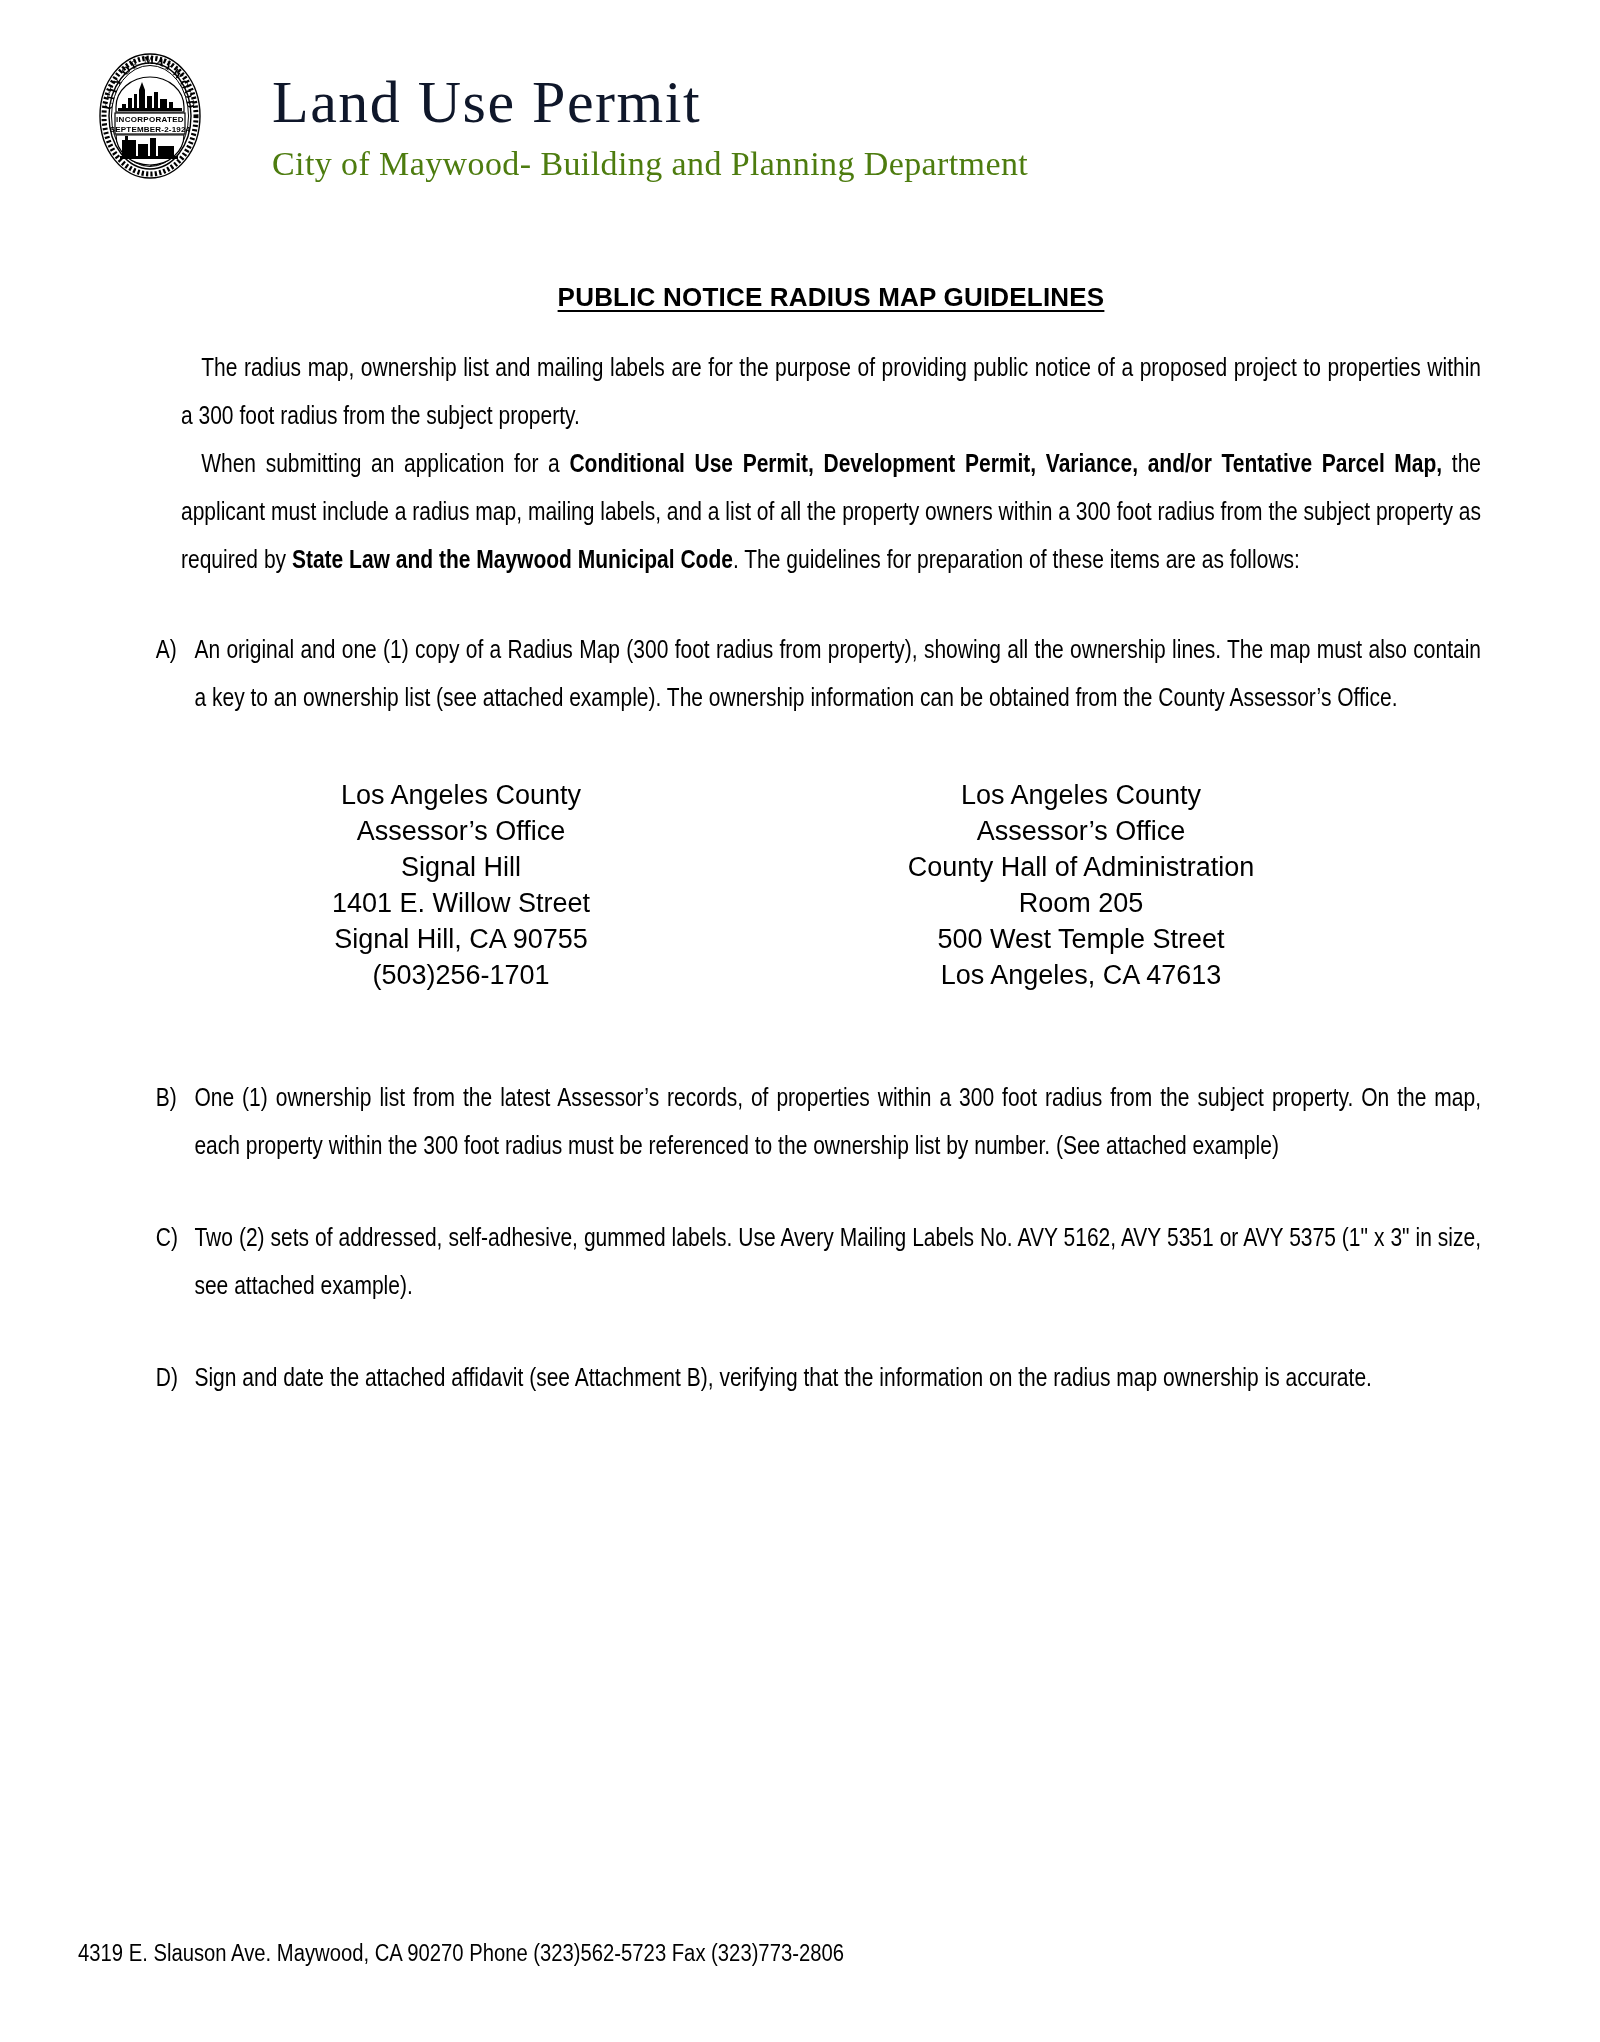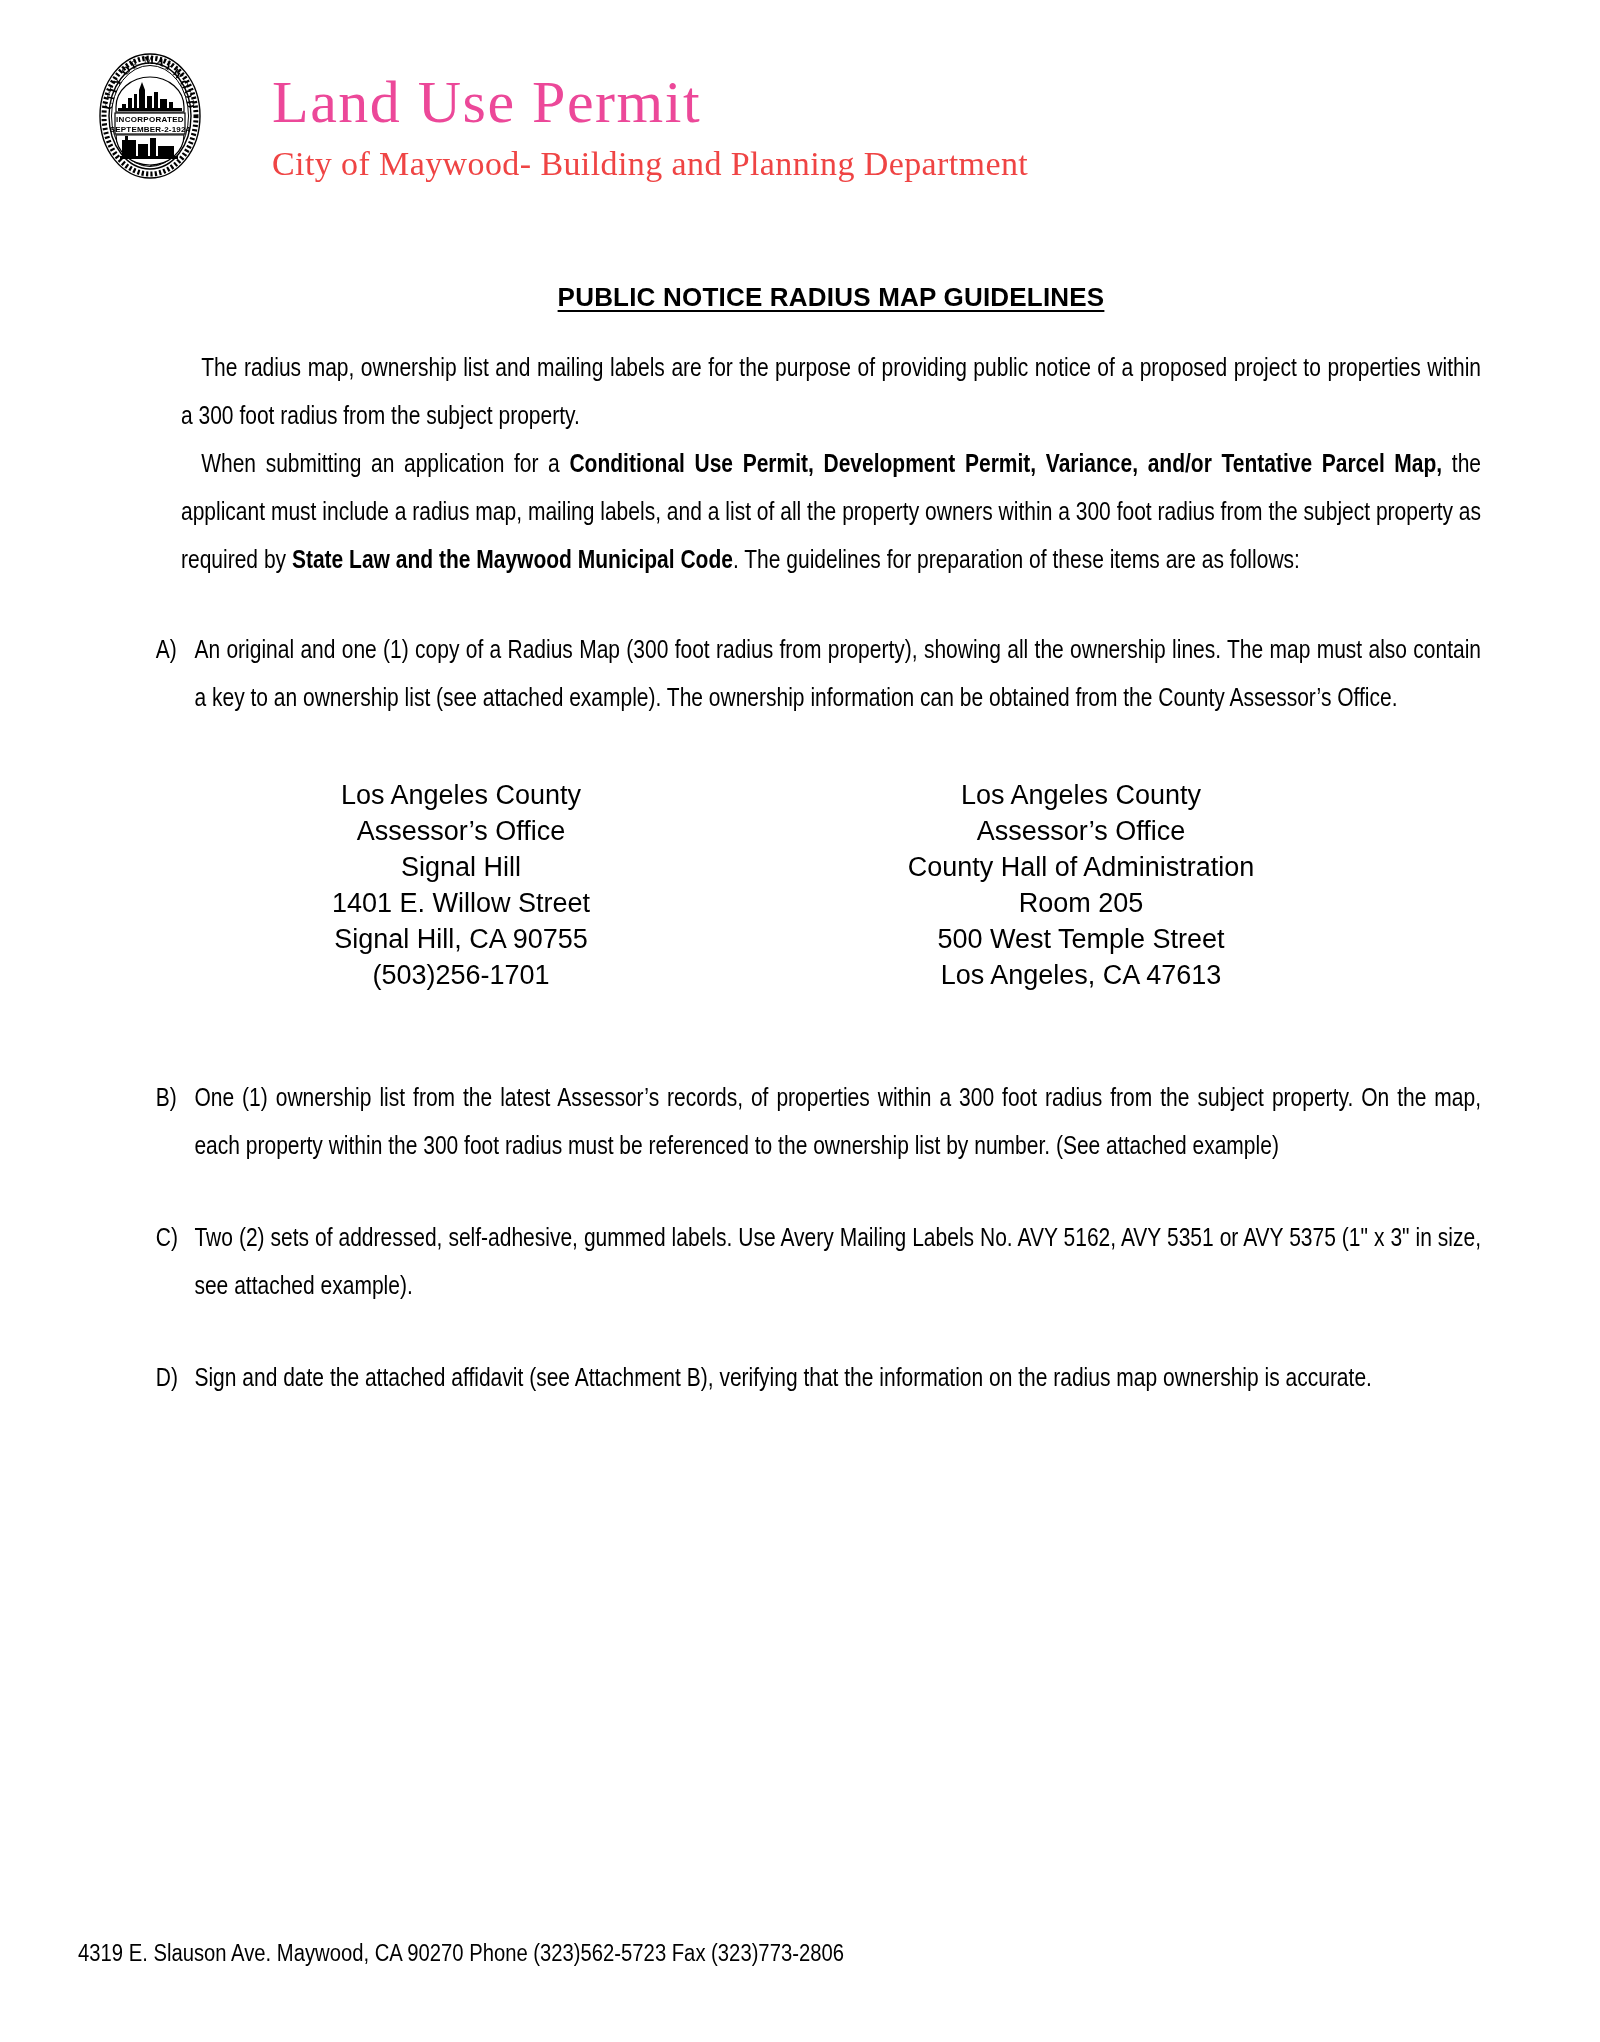--- a/index.html
+++ b/index.html
@@ -40,30 +40,30 @@
   .header-text {
     position: absolute;
     left: 272px;
     top: 68px;
   }
   .doc-title {
     font-family: "Liberation Serif", "DejaVu Serif", serif;
     font-size: 60px;
     line-height: 68px;
     letter-spacing: 1.5px;
-    color: #ec4899;
+    color: #0f172a;
     margin: 0;
     font-weight: 400;
   }
   .doc-subtitle {
     font-family: "Liberation Serif", "DejaVu Serif", serif;
     font-size: 34px;
     line-height: 44px;
     letter-spacing: 0.4px;
-    color: #ef4444;
+    color: #4d7c0f;
     margin: 6px 0 0 0;
     font-weight: 400;
   }
 
   
   .content {
     position: absolute;
     left: 0;
     top: 282px;
     width: 1600px;

